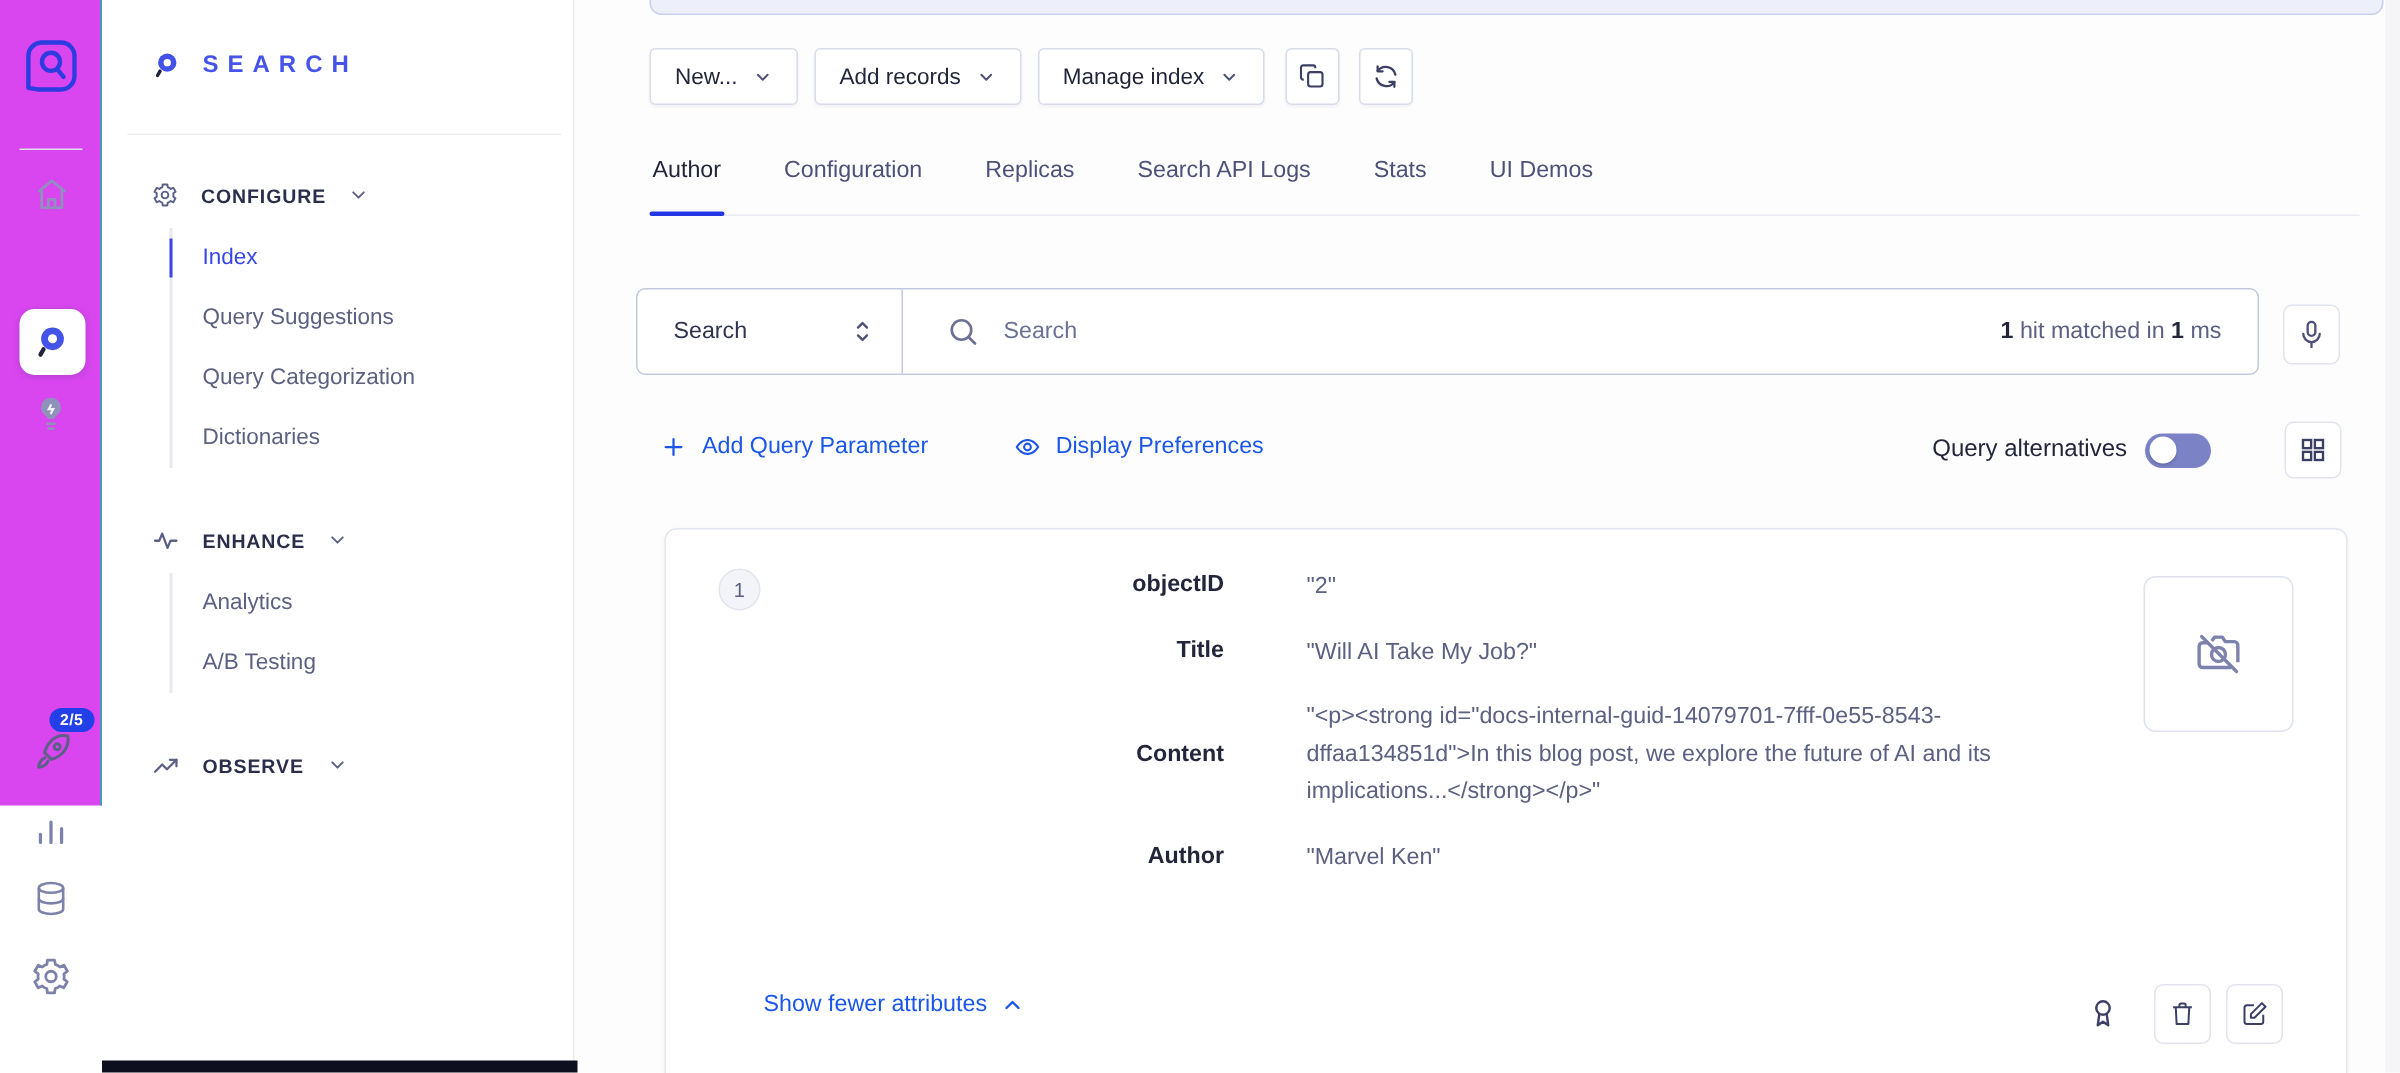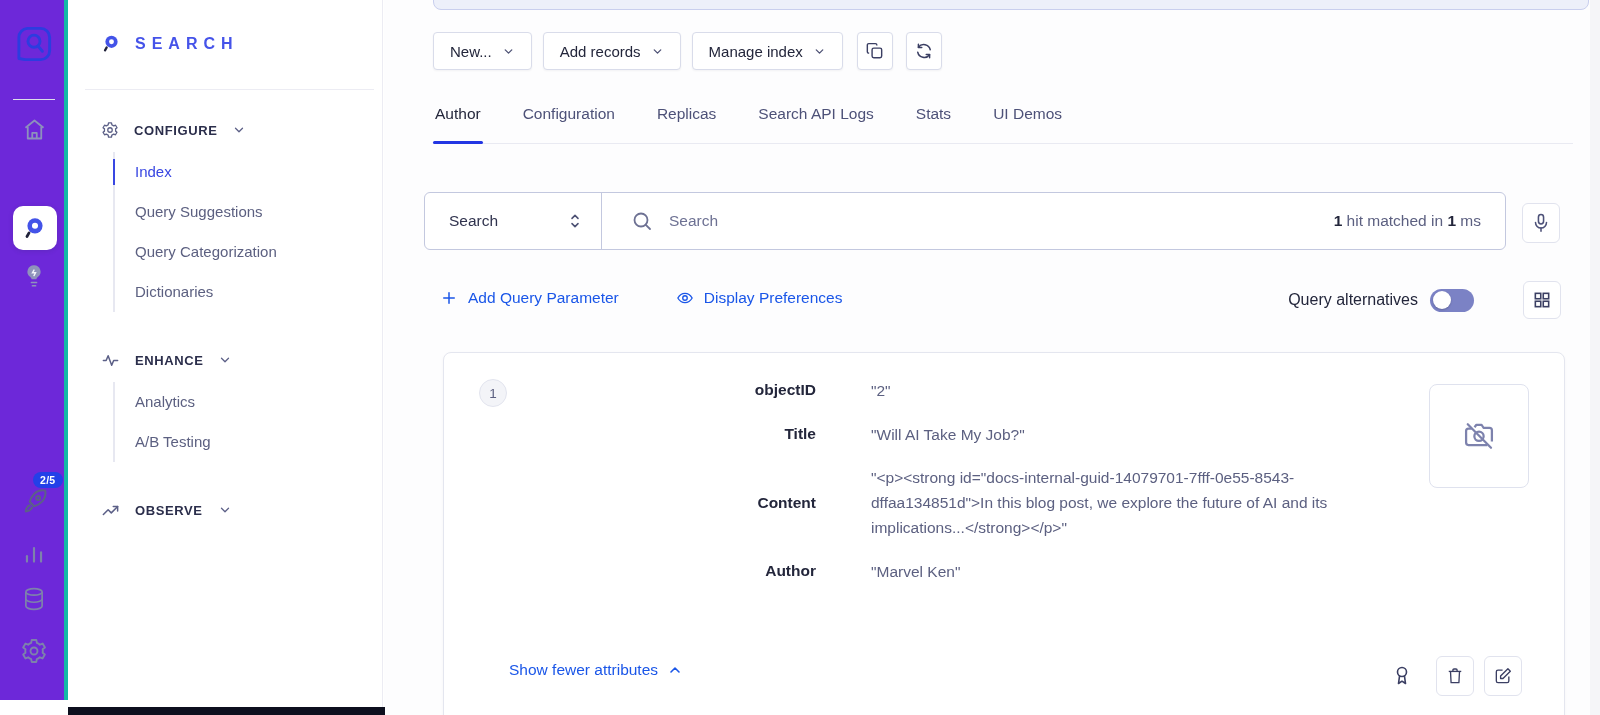--- a/index.html
+++ b/index.html
@@ -2,21 +2,21 @@
 <html><head>
 <meta charset="utf-8">
 <style>
   * { margin:0; padding:0; box-sizing:border-box; }
   html,body { width:1600px; height:715px; overflow:hidden; background:#fff;
     font-family:"Liberation Sans","DejaVu Sans",sans-serif; color:#23263b; }
   .icon { display:inline-block; flex:none; }
   .icon svg { display:block; width:100%; height:100%; }
 
   
-  .rail { position:absolute; left:0; top:0; width:68px; height:700px; background:#6d28d9; border-right:4px solid #14b8a6; }
+  .rail { position:absolute; left:0; top:0; width:68px; height:537px; background:#d946ef; border-right:1px solid #14b8a6; }
   .rail-logo { position:absolute; left:15px; top:25px; width:38px; height:38px; color:#2c3ce0; cursor:pointer; }
   .rail-divider { position:absolute; left:13px; top:99px; width:42px; height:1px; background:#dcdee9; }
   .rail-btn { position:absolute; cursor:pointer; }
   .rail-home { left:21px; top:116px; width:27px; height:27px; color:#8d91bc; }
   .rail-search-tile { left:13px; top:206px; width:44px; height:44px; background:#fff; border-radius:10px;
     box-shadow:0 1px 5px rgba(40,44,90,.20); display:flex; align-items:center; justify-content:center; }
   .rail-bulb { left:21px; top:260px; width:26px; height:32px; color:#8f93bb; }
   .rail-rocket { left:19px; top:487px; width:30px; height:30px; color:#5c6087; }
   .usage-badge { position:absolute; left:33px; top:472px; background:#2340e8; color:#fff; font-size:10.5px;
     font-weight:bold; padding:2px 7px; border-radius:9px; letter-spacing:.3px; }

